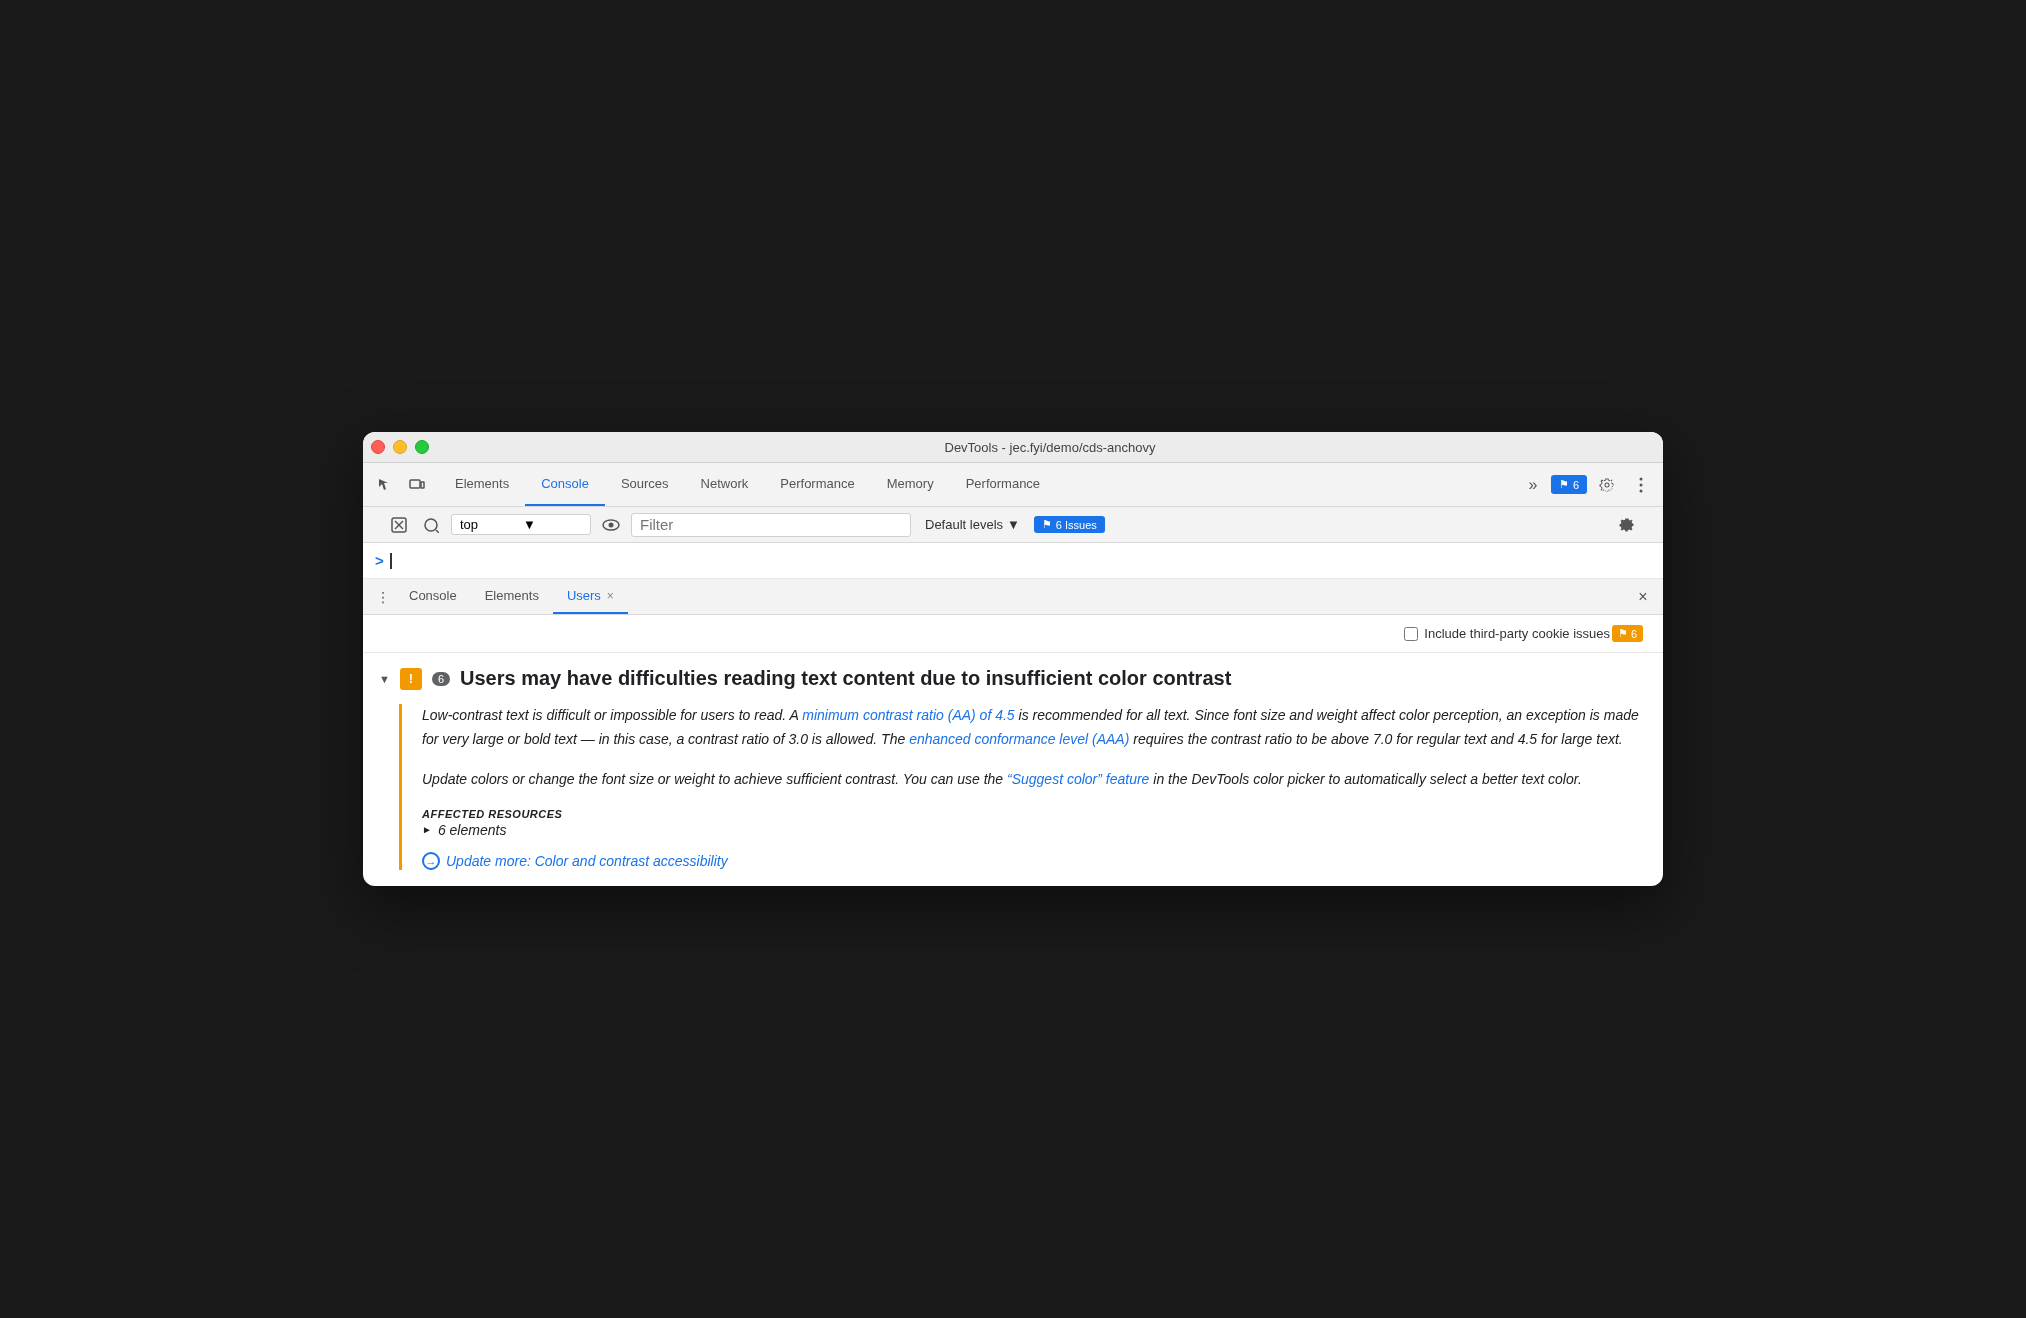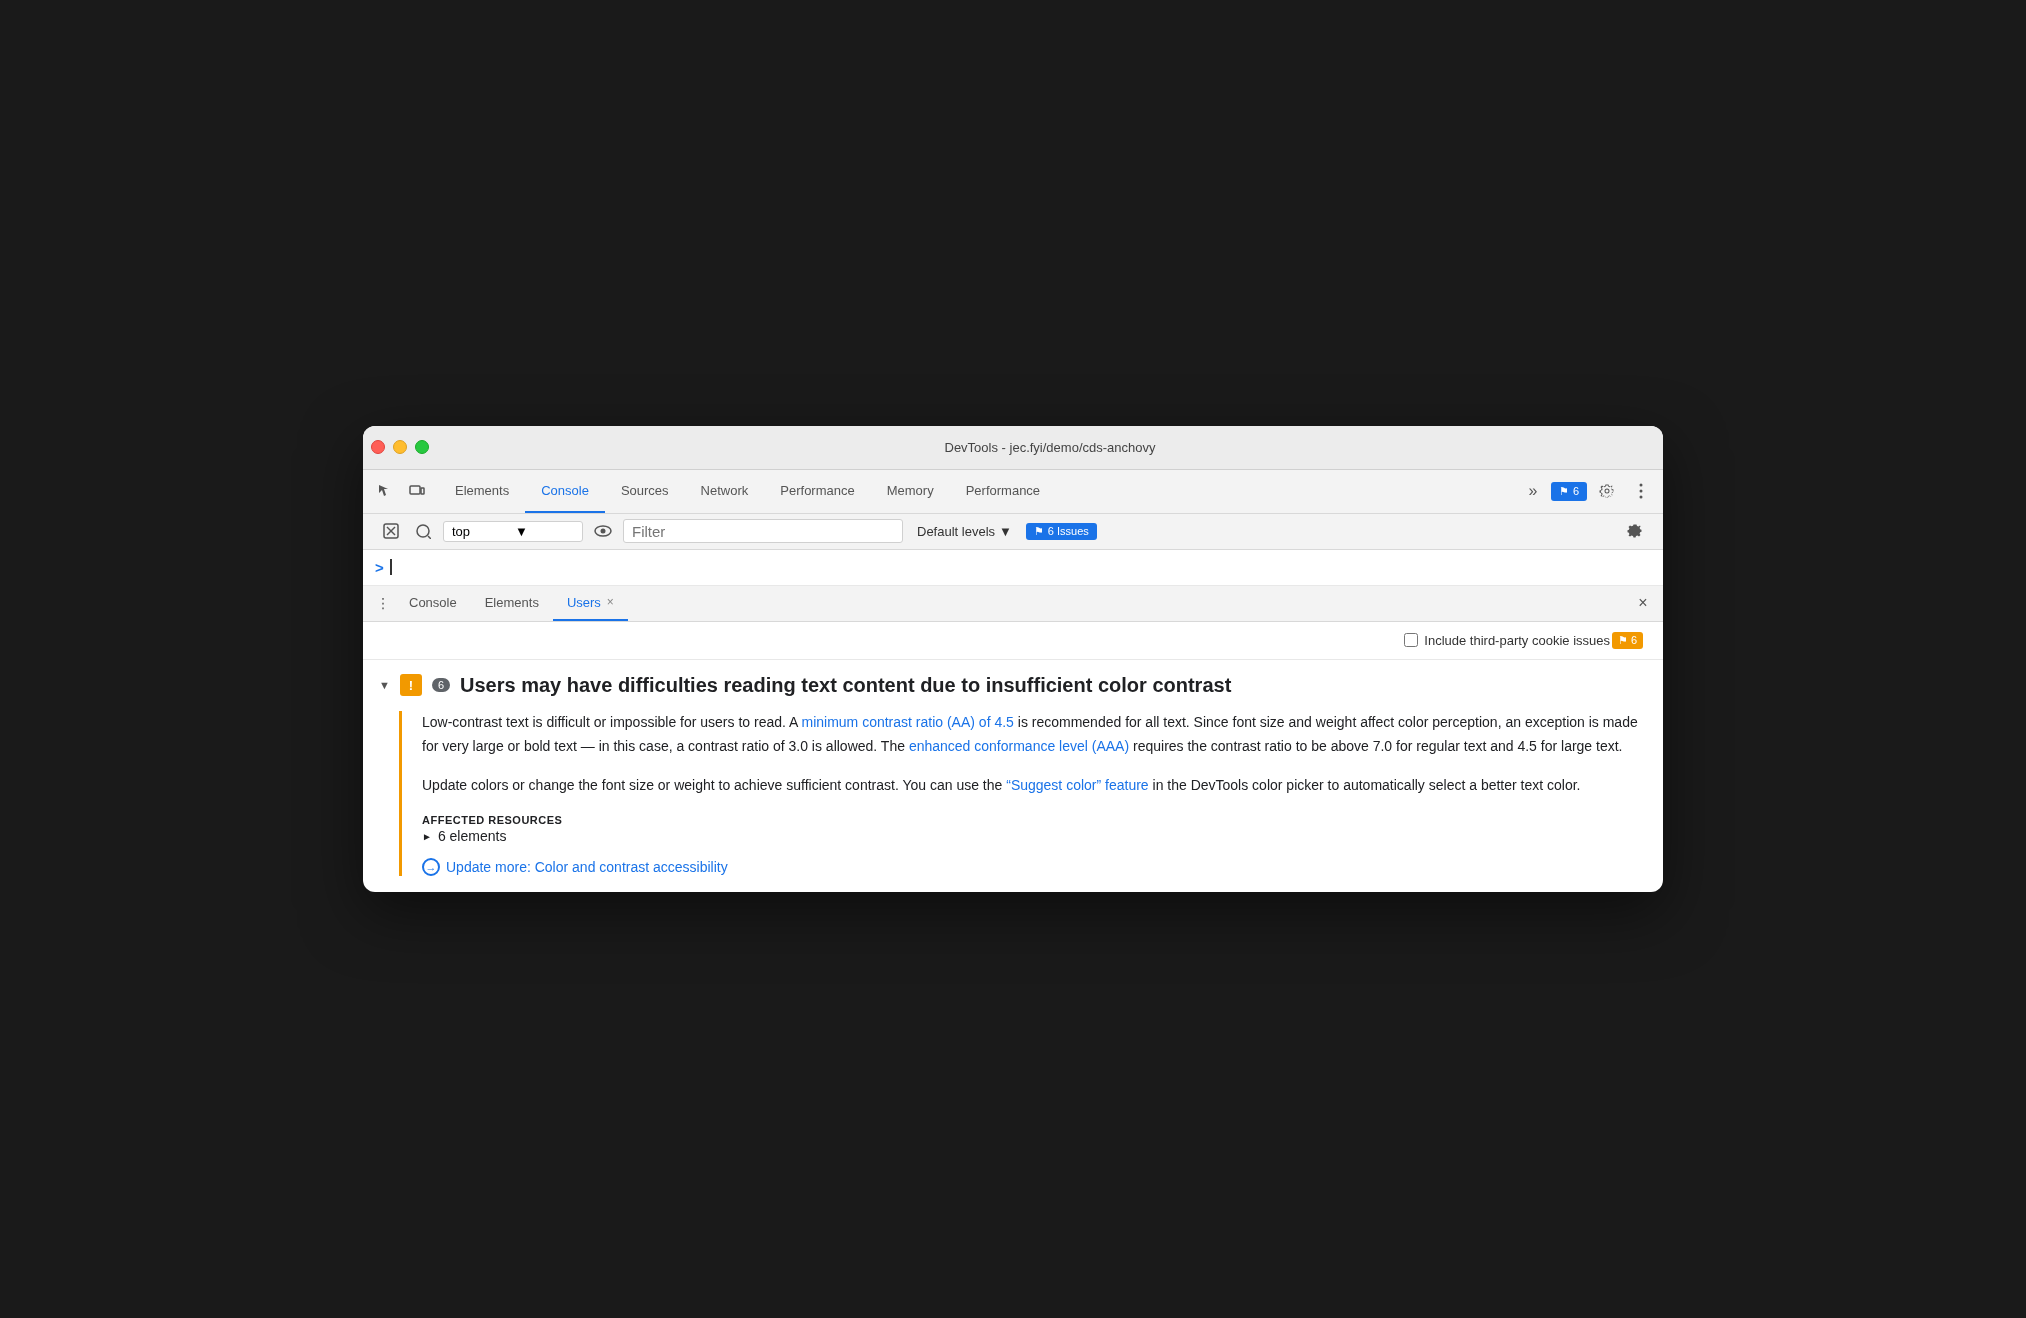--- a/index.html
+++ b/index.html
@@ -17,21 +17,21 @@
       width: 1300px;
       background: #ffffff;
       border-radius: 12px;
       overflow: hidden;
       box-shadow: 0 20px 60px rgba(0,0,0,0.5);
     }
 
     
     .title-bar {
       background: #ececec;
-      height: 44px;
+      height: 31px;
       display: flex;
       align-items: center;
       padding: 0 8px;
       border-bottom: 1px solid #d0d0d0;
     }
 
     .traffic-lights {
       display: flex;
       gap: 8px;
       margin-right: 16px;
@@ -140,21 +140,21 @@
       font-size: 16px;
     }
 
     
     .console-toolbar {
       background: #f3f3f3;
       border-bottom: 1px solid #d8d8d8;
       display: flex;
       align-items: center;
       height: 36px;
-      padding: 0 16px;
+      padding: 0 24px;
       gap: 8px;
     }
 
     .console-icon-btn {
       width: 24px;
       height: 24px;
       border: none;
       background: none;
       cursor: pointer;
       display: flex;
@@ -392,20 +392,21 @@
       font-size: 20px;
       font-weight: 600;
       color: #202124;
     }
 
     
     .issue-body {
       margin-left: 20px;
       padding-left: 20px;
       border-left: 3px solid #f29900;
+      font-style: italic;
     }
 
     .issue-description {
       font-size: 14px;
       line-height: 1.7;
       color: #202124;
       margin-bottom: 16px;
     }
 
     .issue-link {

